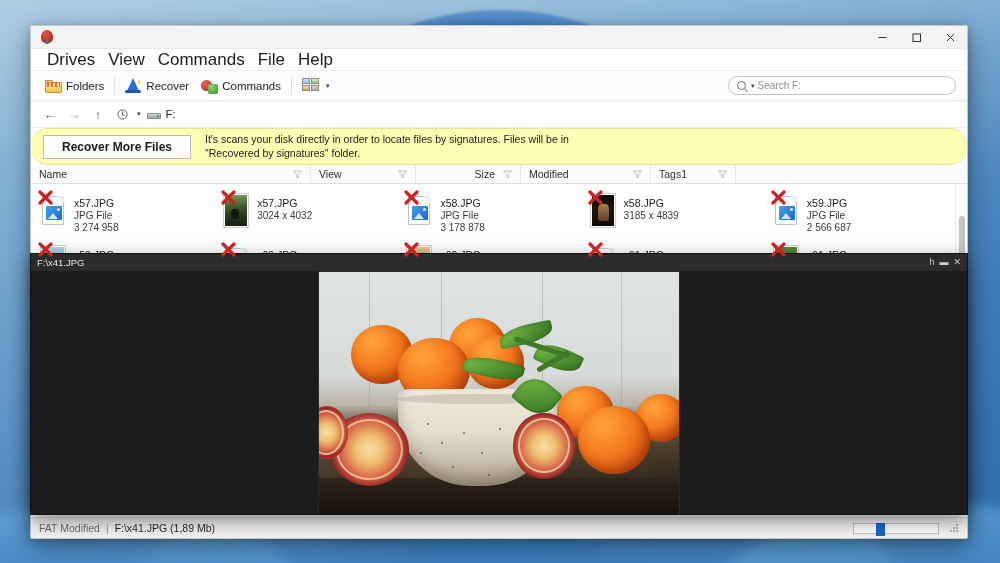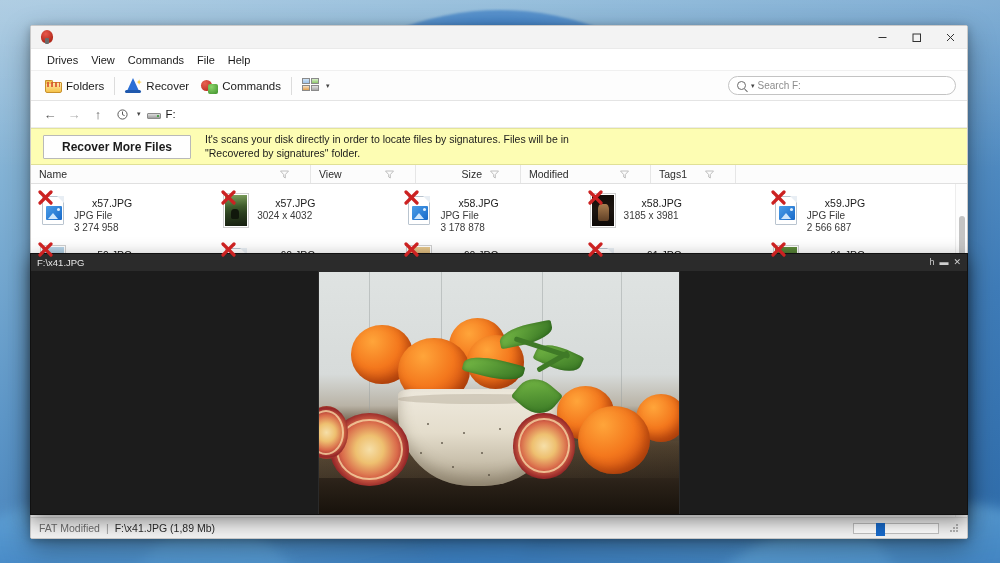--- a/index.html
+++ b/index.html
@@ -78,21 +78,21 @@
   }
   .win-btn svg { display: block; }
 
   
   .menubar {
     height: 21px; background: #ffffff;
     display: flex; align-items: center; padding-left: 10px;
     flex: 0 0 auto; gap: 1px;
   }
   .menu-item {
-    font-size: 11px; color: #1b1b1b; padding: 2px 6px; cursor: default;
+    font-size: 17px; color: #1b1b1b; padding: 2px 6px; cursor: default;
   }
 
   
   .toolbar {
     height: 31px; background: #fdfdfd;
     border-top: 1px solid #f0f0f0; border-bottom: 1px solid #e4e4e4;
     display: flex; align-items: center; padding: 0 8px;
     flex: 0 0 auto;
   }
   .tb-btn {
@@ -186,37 +186,38 @@
     position:absolute; left:0; bottom:0; width:14px; height:6px; border-radius:1px;
     background: linear-gradient(180deg,#dcdcdc,#9e9e9e); border:1px solid #8a8a8a;
   }
   .drive-glyph .led { position:absolute; right:2px; bottom:2px; width:2px; height:2px; background:#4c9e4c;}
 
   
   .banner {
     background: #fdfdb3; border-top: 1px solid #e4e49a; border-bottom: 1px solid #e0e096;
     height: 37px; display: flex; align-items: center; padding: 0 12px; gap: 14px;
     flex: 0 0 auto;
+    border-radius: 17px;
   }
   .recover-more {
     min-width: 148px; height: 24px; background: #fefefe; border: 1px solid #b9b9b9;
     display: flex; align-items: center; justify-content: center;
     font-size: 12px; font-weight: bold; color: #1b1b1b; cursor: default;
     border-radius: 1px;
   }
   .banner-text { font-size: 10.5px; color: #1b1b1b; line-height: 1.28; }
 
   
   .col-head {
     height: 19px; background: #fcfcfc; border-bottom: 1px solid #e0e0e0;
     display: flex; align-items: stretch; flex: 0 0 auto; font-size: 10.5px; color: #2b2b2b;
   }
   .col {
     display: flex; align-items: center; justify-content: space-between;
-    border-right: 1px solid #e6e6e6; padding: 0 21px 0 8px; cursor: default;
+    border-right: 1px solid #e6e6e6; padding: 0 8px 0 8px; cursor: default;
   }
   .col.c-name { width: 280px; }
   .col.c-type { width: 105px; }
   .col.c-size { width: 105px; justify-content: flex-end; gap: 8px; }
   .col.c-mod  { width: 130px; }
   .col.c-tags { width: 85px; }
   .col.c-rest { flex: 1 1 auto; border-right: none; }
   .funnel { opacity: .45; flex: 0 0 auto; }
 
   
@@ -267,21 +268,21 @@
   .th-cat::after { content:''; position:absolute; left:4px; top:15px; width:15px; height:12px; background: linear-gradient(180deg,#c08a4a,#7d5226); border-radius:35% 35% 22% 22%; }
   .th-food { background: linear-gradient(180deg,#e7c98f 0%,#caa05f 50%,#7e5a2e 100%); }
   .th-food::after { content:''; position:absolute; left:5px; top:10px; width:13px; height:13px; background: radial-gradient(circle at 40% 35%, #fff2d4, #c99a55); border-radius:50%; }
   .th-garden { background: linear-gradient(180deg,#5e8b3a 0%,#3e6427 45%,#7a6a3a 100%); }
   .th-garden::after { content:''; position:absolute; left:3px; top:6px; width:17px; height:12px; background: repeating-linear-gradient(45deg,#86b354 0 3px,#3e6a28 3px 6px); opacity:.85; }
   .xmark {
     position: absolute; left: -1px; top: -2px; width: 16px; height: 16px;
     z-index: 3;
   }
   .finfo { display: flex; flex-direction: column; gap: 1px; padding-top: 5px; min-width: 0; }
-  .fname { font-size: 10.5px; color: #1b1b1b; white-space: nowrap; margin-left: 18px; }
+  .fname { font-size: 10.5px; color: #1b1b1b; white-space: nowrap; }
   .fmeta { font-size: 10px; color: #3a3a3a; white-space: nowrap; }
 
   
   .list-scroll {
     width: 12px; background: #fdfdfd; border-left: 1px solid #ededed;
     flex: 0 0 auto; position: relative;
   }
   .list-thumb {
     position: absolute; left: 3px; top: 32px; width: 6px; height: 42px;
     background: #c4c4c4; border-radius: 3px;
@@ -599,21 +600,21 @@
         <div class="fitem">
           <span class="fico">
             <span class="thumb th-horse"></span>
             <svg class="xmark" viewBox="0 0 16 16">
                 <line x1="2" y1="2" x2="13" y2="13" stroke="#cc2222" stroke-width="3.2" stroke-linecap="round"></line>
                 <line x1="13" y1="2" x2="2" y2="13" stroke="#cc2222" stroke-width="3.2" stroke-linecap="round"></line>
               </svg>
           </span>
           <span class="finfo">
             <span class="fname">x58.JPG</span>
-            <span class="fmeta">3185 x 3981</span>
+            <span class="fmeta">3185 x 4839</span>
           </span>
         </div>
 
         <div class="fitem">
           <span class="fico">
             <span class="doc">
                 <span class="pic">
                   <span class="sun"></span>
                 </span>
               </span>

